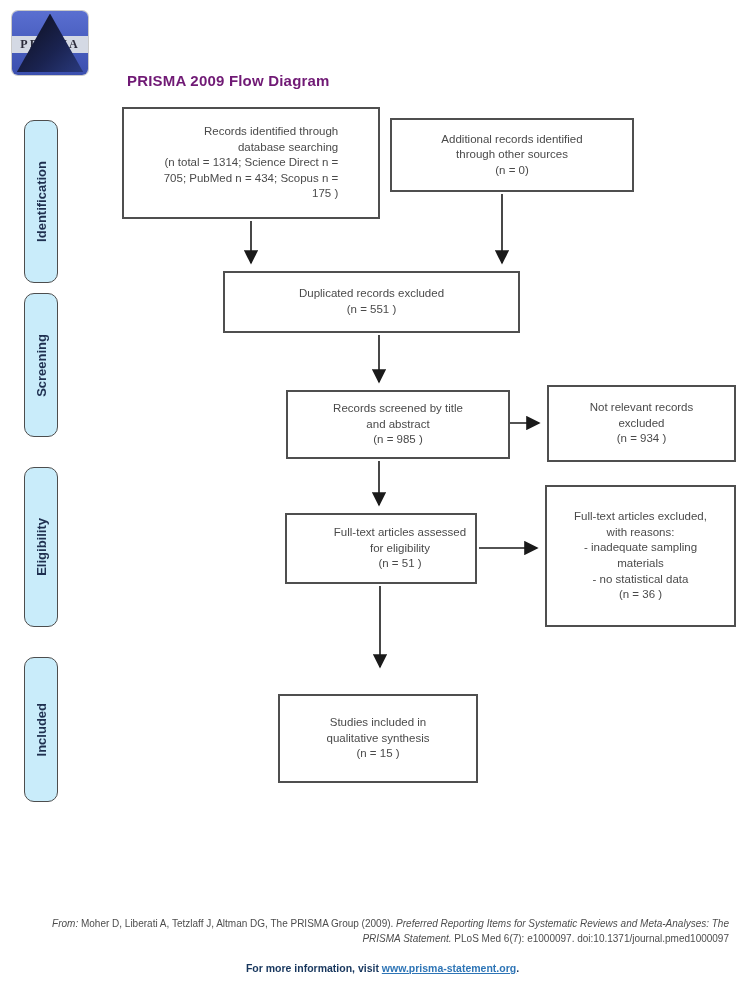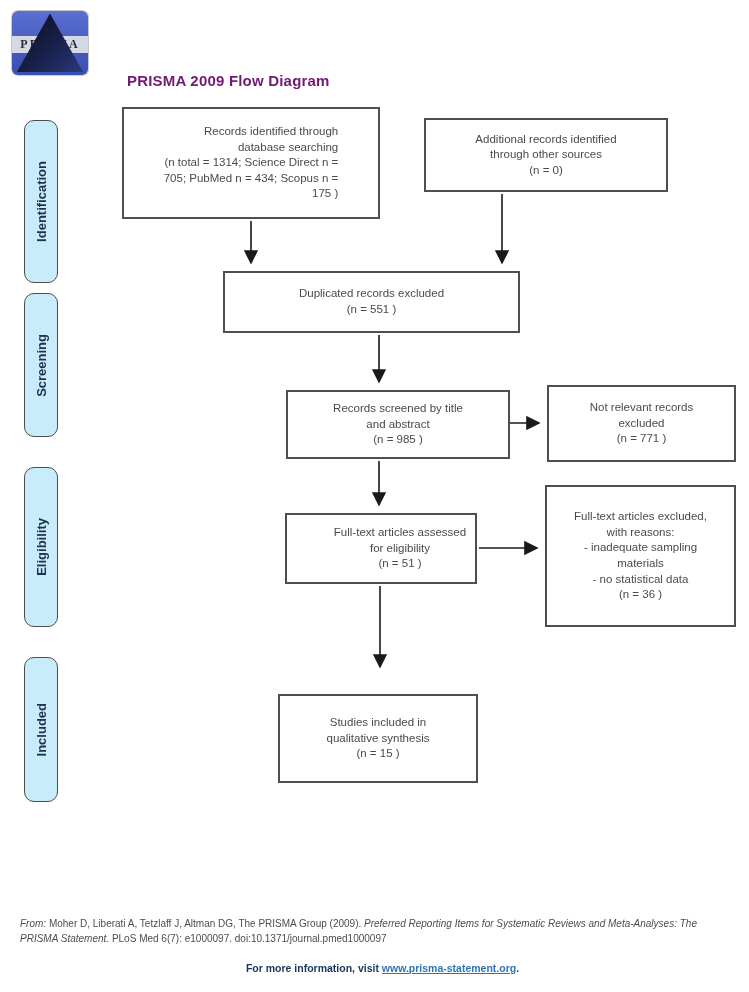--- a/index.html
+++ b/index.html
@@ -53,21 +53,21 @@
     padding:2px 6px;
   }
   .fbox span { white-space:pre-line; }
 
   
   .arrows { position:absolute; left:0; top:0; width:749px; height:992px; pointer-events:none; }
 
   
   .citation {
     position:absolute; left:20px; top:916px; width:709px;
-    text-align:left; font-size:10px; color:#4d4d4d; line-height:1.5;
+    text-align:right; font-size:10px; color:#4d4d4d; line-height:1.5;
   }
   .citation .it { font-style:italic; }
   .info {
     position:absolute; left:0; top:962px; width:749px;
     text-align:center; font-size:10.5px; font-weight:bold; color:#17365d;padding-left:16px;
   }
   .info a { color:#2e75b6; text-decoration:underline; cursor:pointer; }
 </style>
 </head>
 <body>
@@ -110,38 +110,38 @@
     <line x1="380" y1="586" x2="380" y2="667" stroke="#1a1a1a" stroke-width="1.6" marker-end="url(#ah)"></line>
   </svg>
 
   <div class="fbox" style="left:122px; top:107px; width:258px; height:112px;text-align:right;">
     <span>Records identified through
 database searching
 (n total = 1314; Science Direct n =
 705; PubMed n = 434; Scopus n =
 175 )</span>
   </div>
-  <div class="fbox" style="left:424px; top:118px; width:244px; height:74px;">
+  <div class="fbox" style="left:390px; top:118px; width:244px; height:74px;">
     <span>Additional records identified
 through other sources
 (n = 0)</span>
   </div>
   <div class="fbox" style="left:223px; top:271px; width:297px; height:62px;">
     <span>Duplicated records excluded
 (n = 551 )</span>
   </div>
   <div class="fbox" style="left:286px; top:390px; width:224px; height:69px;">
     <span>Records screened by title
 and abstract
 (n = 985 )</span>
   </div>
   <div class="fbox" style="left:547px; top:385px; width:189px; height:77px;">
     <span>Not relevant records
 excluded
-(n = 771 )</span>
+(n = 934 )</span>
   </div>
   <div class="fbox" style="left:285px; top:513px; width:192px; height:71px;padding-left:44px;">
     <span>Full-text articles assessed
 for eligibility
 (n = 51 )</span>
   </div>
   <div class="fbox" style="left:545px; top:485px; width:191px; height:142px;">
     <span>Full-text articles excluded,
 with reasons:
 - inadequate sampling

